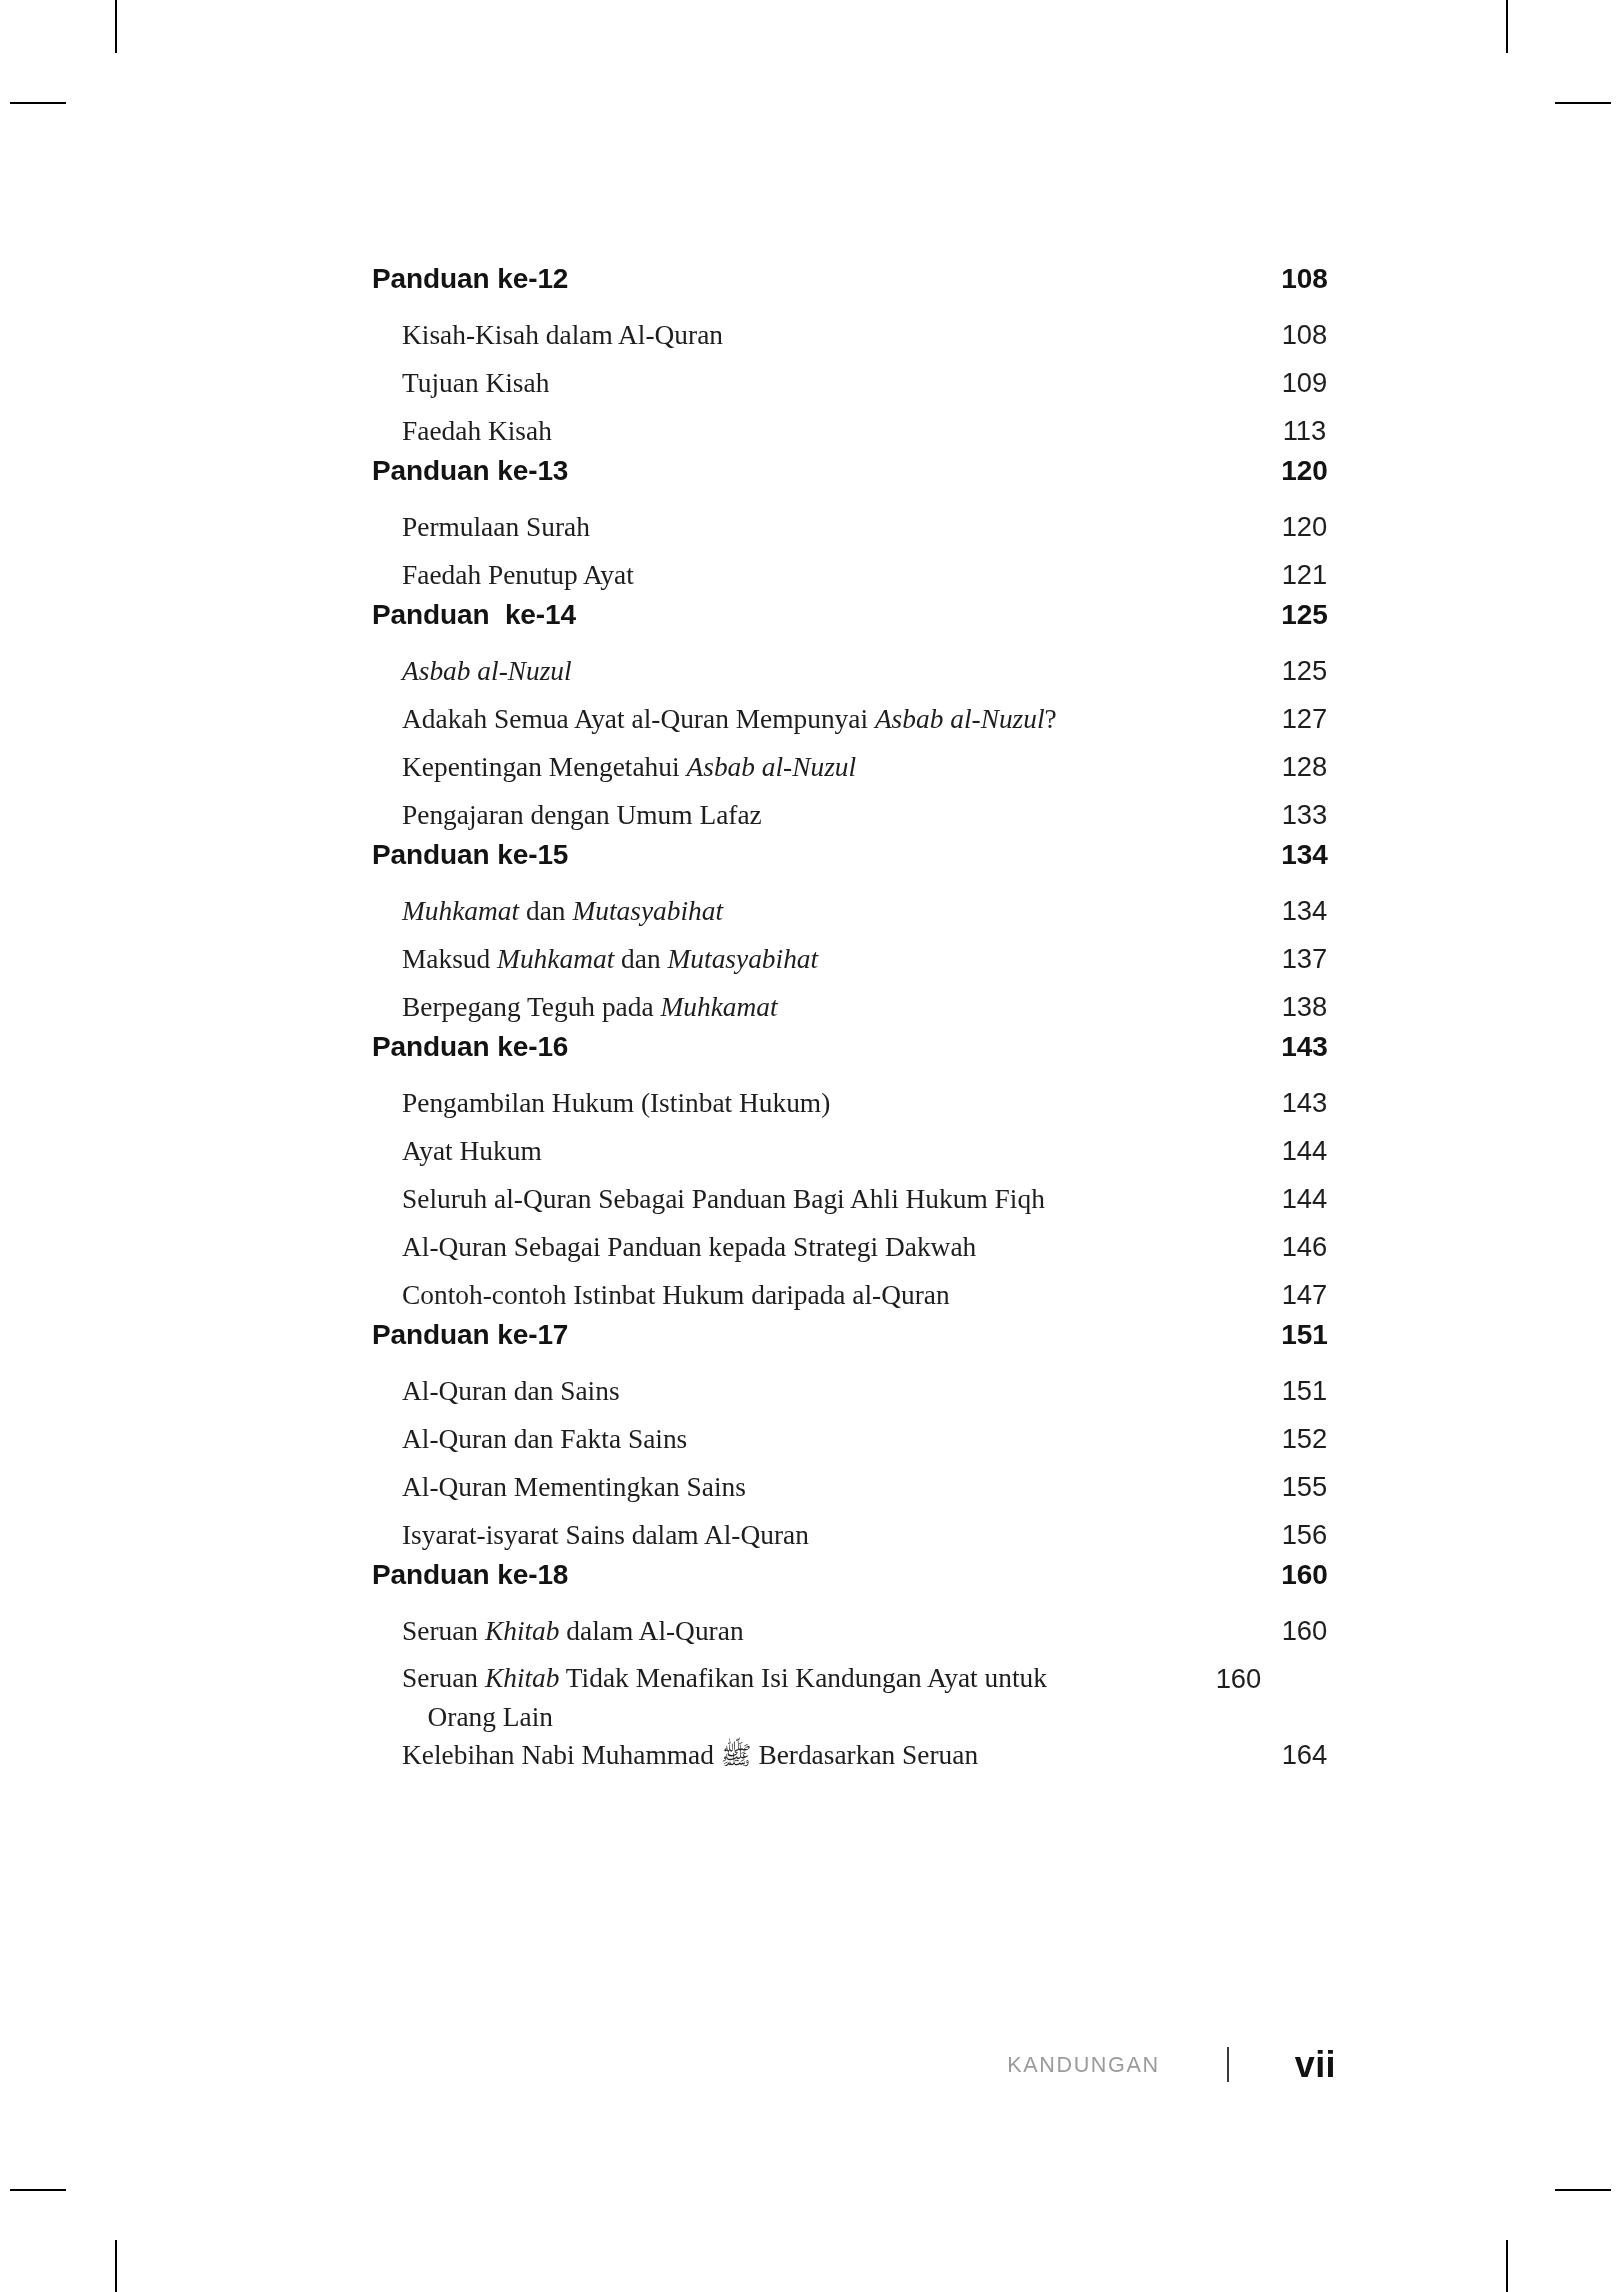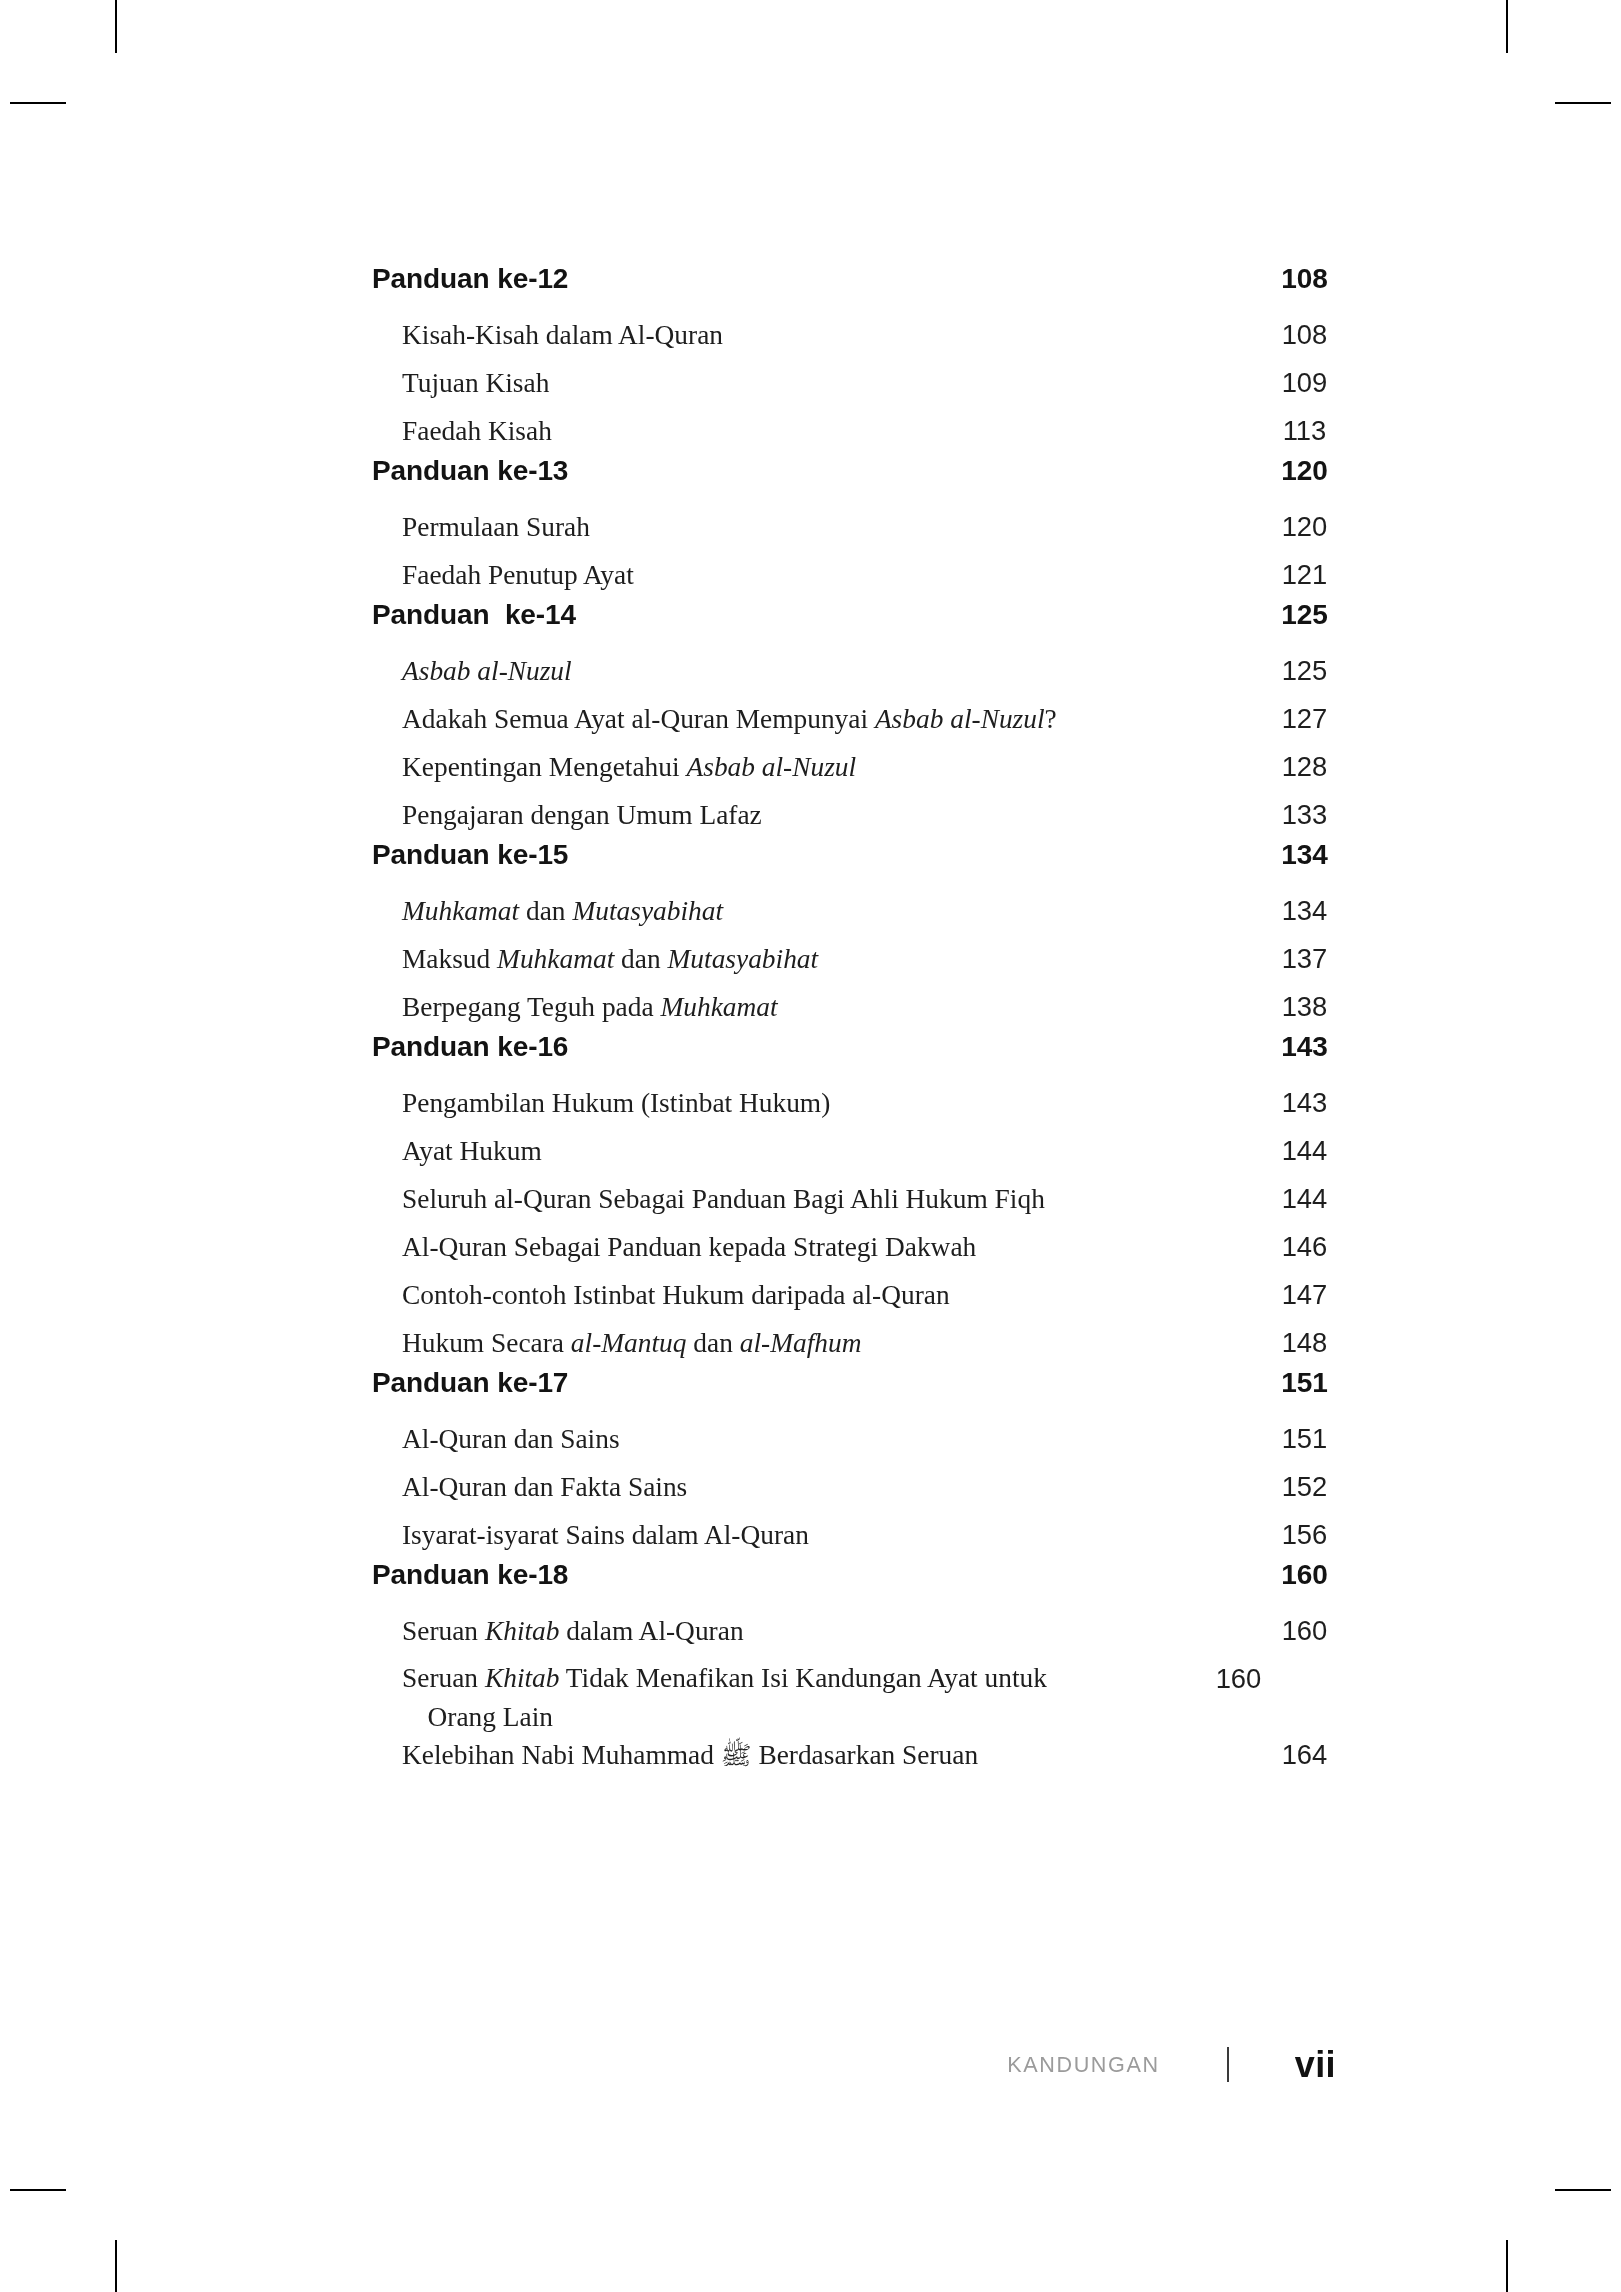--- a/index.html
+++ b/index.html
@@ -253,35 +253,35 @@
         <div class="row-page">144</div>
       </div>
       <div class="row entry">
         <div class="row-title"><span>Al-Quran Sebagai Panduan kepada Strategi Dakwah</span></div>
         <div class="row-page">146</div>
       </div>
       <div class="row entry">
         <div class="row-title"><span>Contoh-contoh Istinbat Hukum daripada al-Quran</span></div>
         <div class="row-page">147</div>
       </div>
-      <div class="row entry">
-        <div class="row-title"><span>Hukum Secara </span><span class="it">al-Mantuq</span><span> dan </span><span class="it">al-Mafhum</span></div>
-        <div class="row-page">148</div>
-      </div>
       <div class="row heading">
         <div class="row-title">Panduan ke-17</div>
         <div class="row-page">151</div>
       </div>
       <div class="row entry">
         <div class="row-title"><span>Al-Quran dan Sains</span></div>
         <div class="row-page">151</div>
       </div>
       <div class="row entry">
         <div class="row-title"><span>Al-Quran dan Fakta Sains</span></div>
         <div class="row-page">152</div>
+      </div>
+      <div class="row entry">
+        <div class="row-title"><span>Al-Quran Mementingkan Sains</span></div>
+        <div class="row-page">155</div>
       </div>
       <div class="row entry">
         <div class="row-title"><span>Isyarat-isyarat Sains dalam Al-Quran</span></div>
         <div class="row-page">156</div>
       </div>
       <div class="row heading">
         <div class="row-title">Panduan ke-18</div>
         <div class="row-page">160</div>
       </div>
       <div class="row entry">

